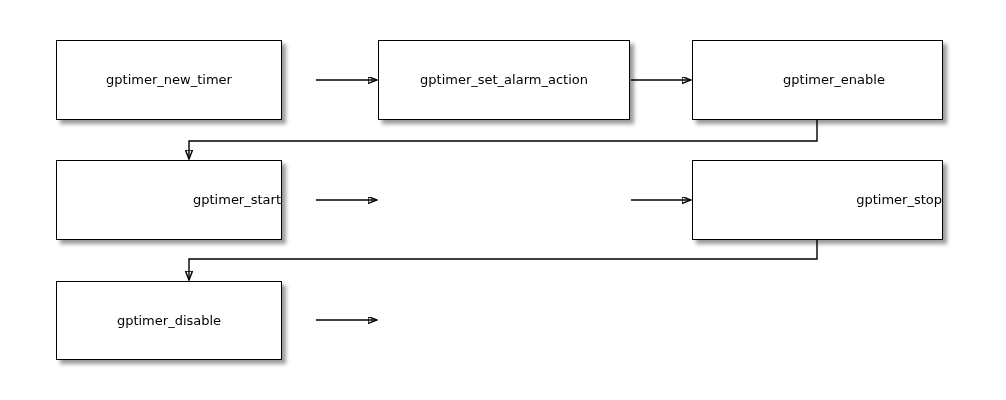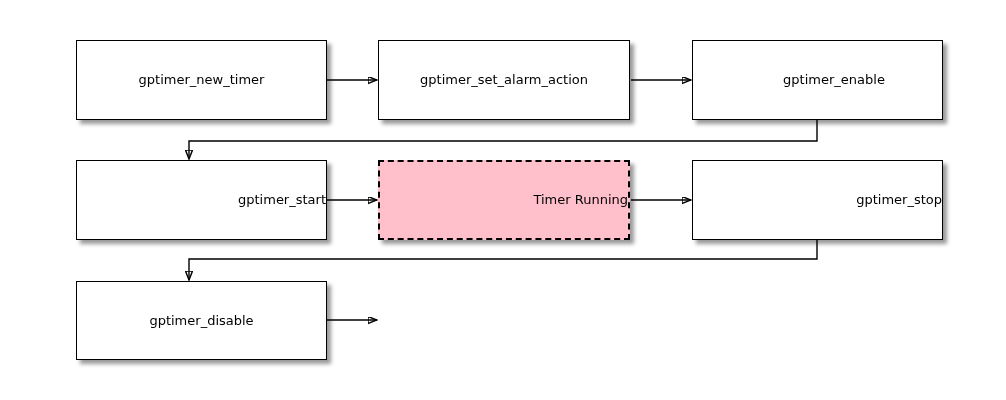--- a/index.html
+++ b/index.html
@@ -30,21 +30,21 @@
     text-align: center;
     line-height: 22px;
     white-space: nowrap;
     z-index: 2;
   }
   .node.highlight {
     background: #FFC0CB;
     border: 2px dashed #000000;
   }
   
-  .col1 { left: 76px;  width: 251px; }
+  .col1 { left: 56px;  width: 226px; }
   .col2 { left: 378px; width: 252px; }
   .col3 { left: 692px; width: 251px; padding-left: 33px; }
   
   .row1 { top: 40px;  height: 80px; }
   .row2 { top: 160px; height: 80px; align-items: flex-end; }
   .row3 { top: 281px; height: 79px; align-items: center; }
 
   #connectors {
     position: absolute;
     left: 0; top: 0;
@@ -84,23 +84,20 @@
   <div class="node col2 row1">
     <span>gptimer_set_alarm_action</span>
   </div>
   <div class="node col3 row1">
     <span>gptimer_enable</span>
   </div>
 
   <div class="node col1 row2">
     <span>gptimer_start</span>
   </div>
-  <div class="node col2 row2 highlight">
-    <span>Timer Running</span>
-  </div>
   <div class="node col3 row2">
     <span>gptimer_stop</span>
   </div>
 
   <div class="node col1 row3">
     <span>gptimer_disable</span>
   </div>
 
 </div>
 

